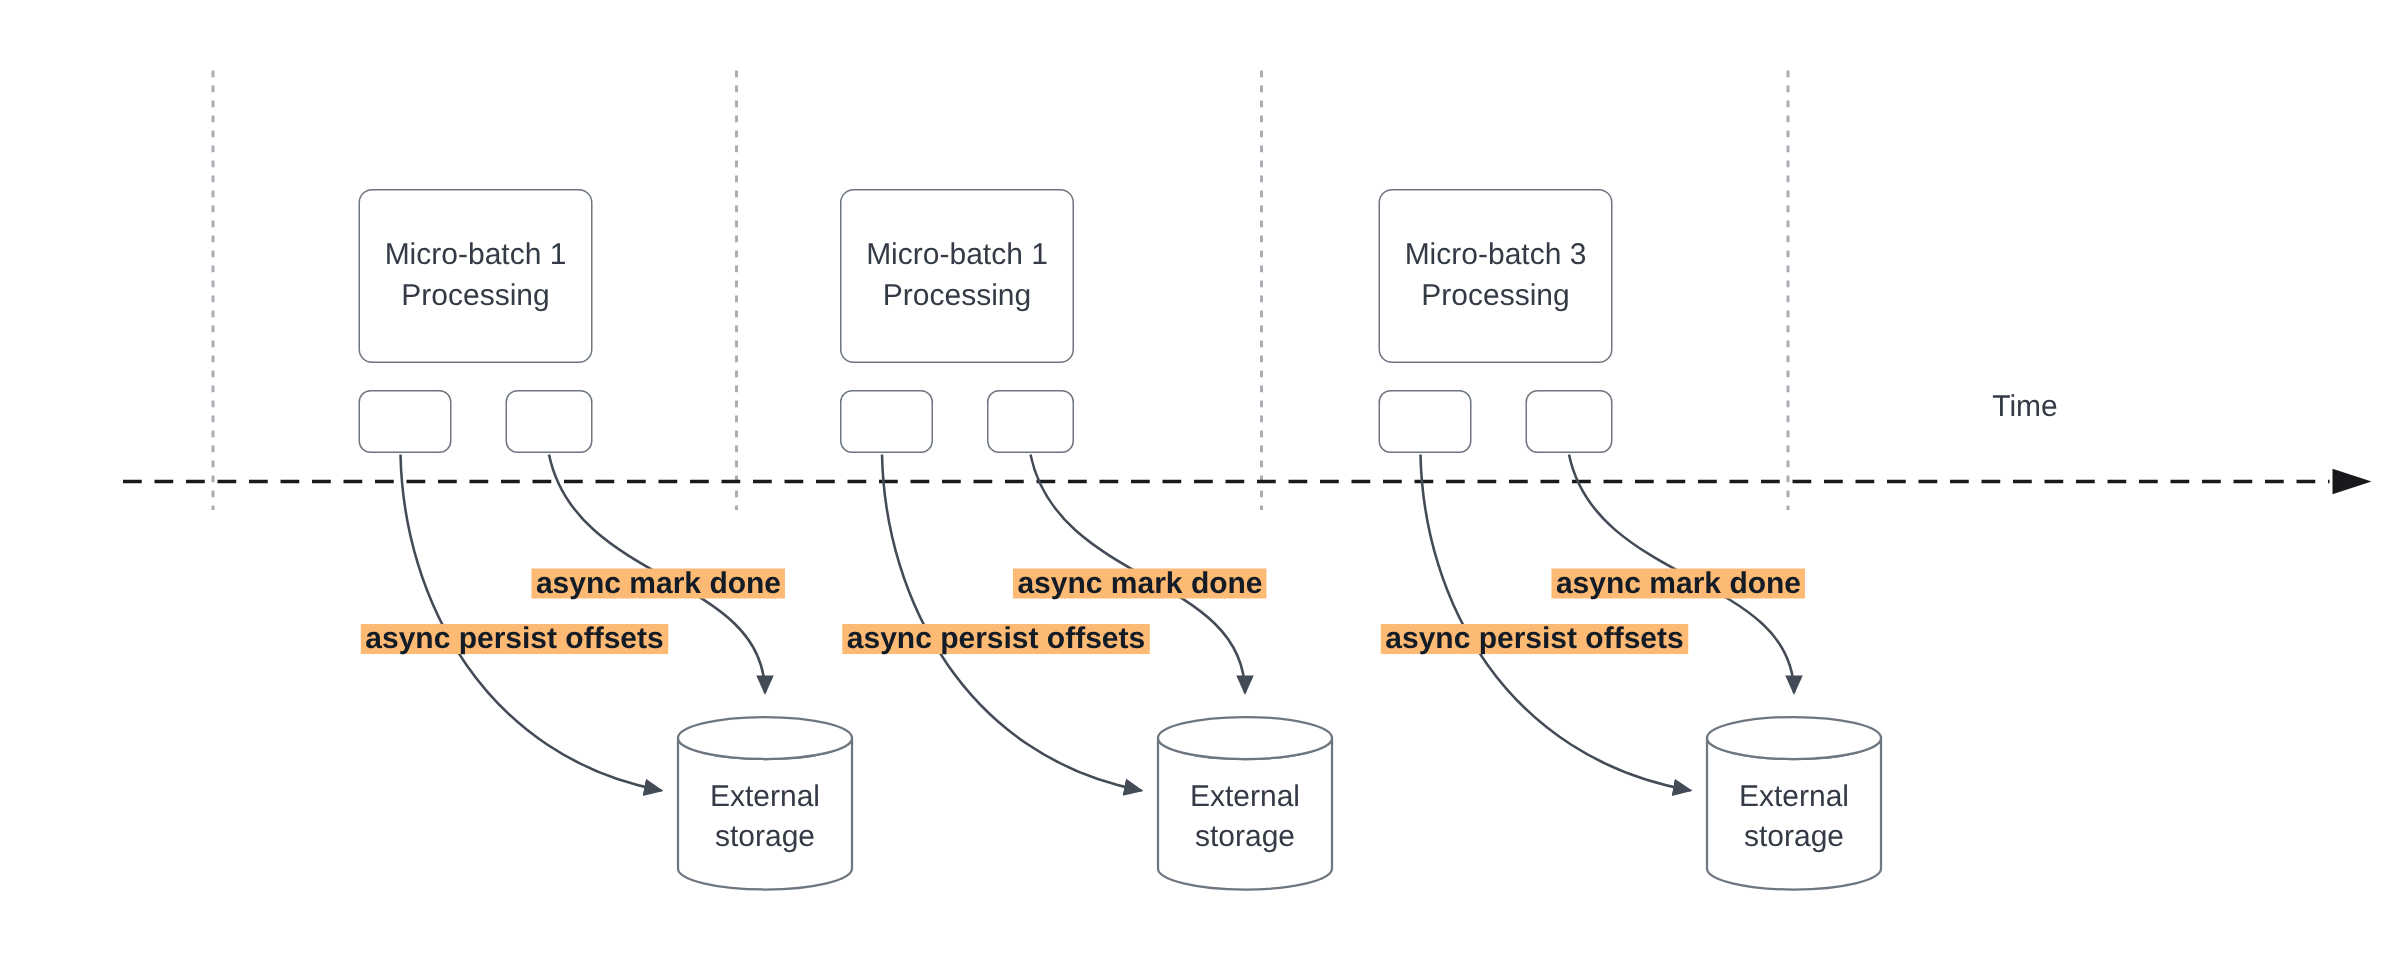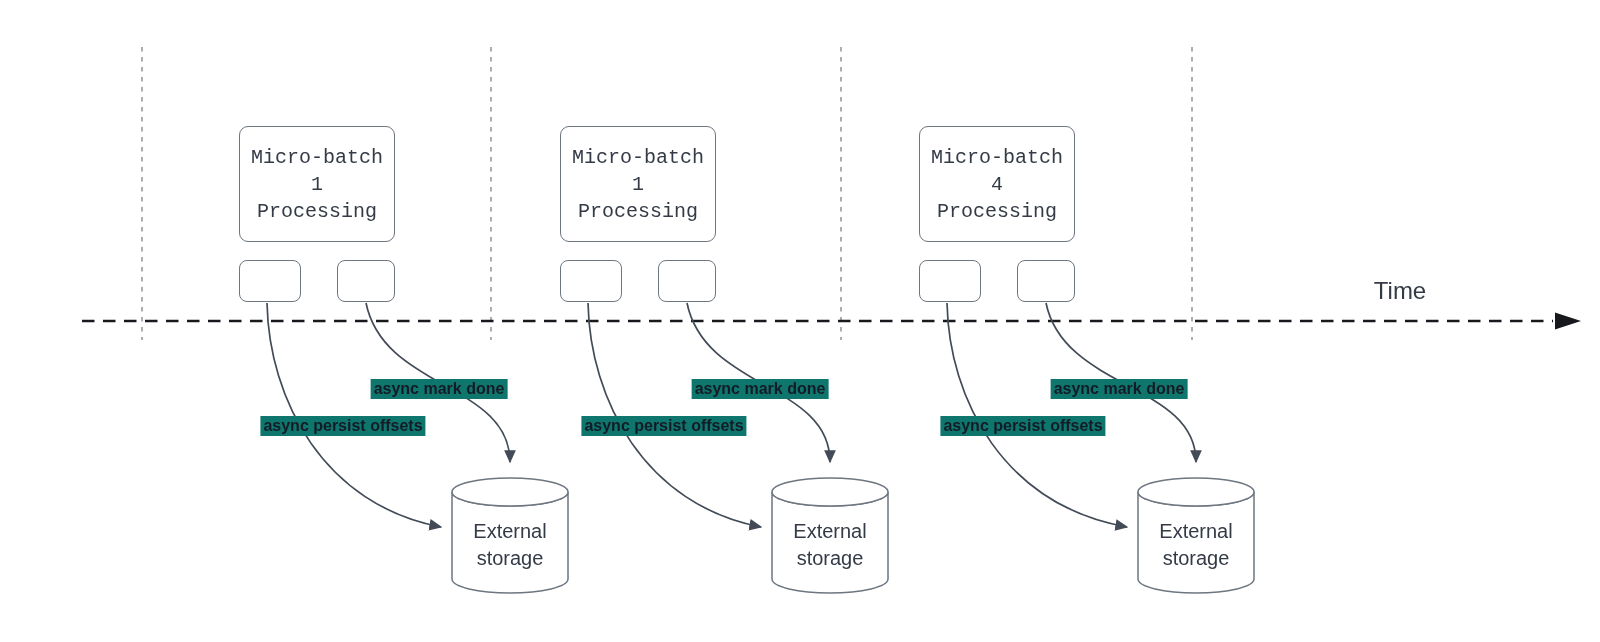--- a/index.html
+++ b/index.html
@@ -54,42 +54,41 @@
     width: 156px; height: 116px;
     border: 1.5px solid var(--color-shape-border, #6e7680);
     border-radius: 9px;
     box-sizing: border-box;
     display: flex; flex-direction: column;
     align-items: center; justify-content: center;
     font-size: 20px; line-height: 27px;
     color: var(--color-text, #343b46);
     text-align: center;
     background: #ffffff;
-    font-family: Liberation Mono, monospace;
   }
   .smallbox {
     position: absolute;
     top: 260px;
     height: 42px;
     border: 1.5px solid var(--color-shape-border, #6e7680);
     border-radius: 8px;
     box-sizing: border-box;
     background: #ffffff;
   }
   .smallbox.left  { left: 0;    width: 62px; }
   .smallbox.right { left: 98px; width: 58px; }
 
   .edge-label {
     position: absolute;
     transform: translateX(-50%);
-    font-size: 16px;
+    font-size: 20px;
     font-weight: 700;
     line-height: 20px;
     color: var(--color-label-text, #131c26);
-    background: #0f766e;
+    background: #fdba74;
     padding: 0 3px;
     white-space: nowrap;
   }
   .edge-label.persist { left: 56px;  top: 416px; margin-left: 48px; }
   .edge-label.done    { left: 200px; top: 379px; }
 
   .storage-label {
     position: absolute;
     top: 518px;
     transform: translateX(-50%);
@@ -98,27 +97,26 @@
     font-size: 20px;
     line-height: 27px;
     color: var(--color-text, #343b46);
   }
   #group1 .storage-label { left: 271px; }
   #group2 .storage-label { left: 270px; }
   #group3 .storage-label { left: 277px; }
 
   .time-label {
     position: absolute;
-    left: 1400px; top: 259px;
+    left: 1350px; top: 259px;
     transform: translateX(-50%);
-    font-size: 24px;
+    font-size: 20px;
     line-height: 24px;
     color: var(--color-text, #343b46);
     white-space: nowrap;
-    margin-top: 20px;
   }
 </style>
 </head>
 <body>
 
 <div class="canvas">
 
   <svg class="art" width="1600" height="642" viewBox="0 0 1600 642">
     <defs>
       <marker id="arrow" viewBox="0 0 10 10" refX="8.6" refY="5" markerWidth="8" markerHeight="8" orient="auto-start-reverse">
@@ -182,21 +180,21 @@
     <div class="edge-label persist">async persist offsets</div>
     <div class="edge-label done">async mark done</div>
     <div class="storage-label">
       <span>External</span><br>
       <span>storage</span>
     </div>
   </div>
 
   <div class="group" id="group3">
     <div class="bigbox">
-      <span>Micro-batch 4</span>
+      <span>Micro-batch 3</span>
       <span>Processing</span>
     </div>
     <div class="smallbox left"></div>
     <div class="smallbox right"></div>
     <div class="edge-label persist">async persist offsets</div>
     <div class="edge-label done">async mark done</div>
     <div class="storage-label">
       <span>External</span><br>
       <span>storage</span>
     </div>

